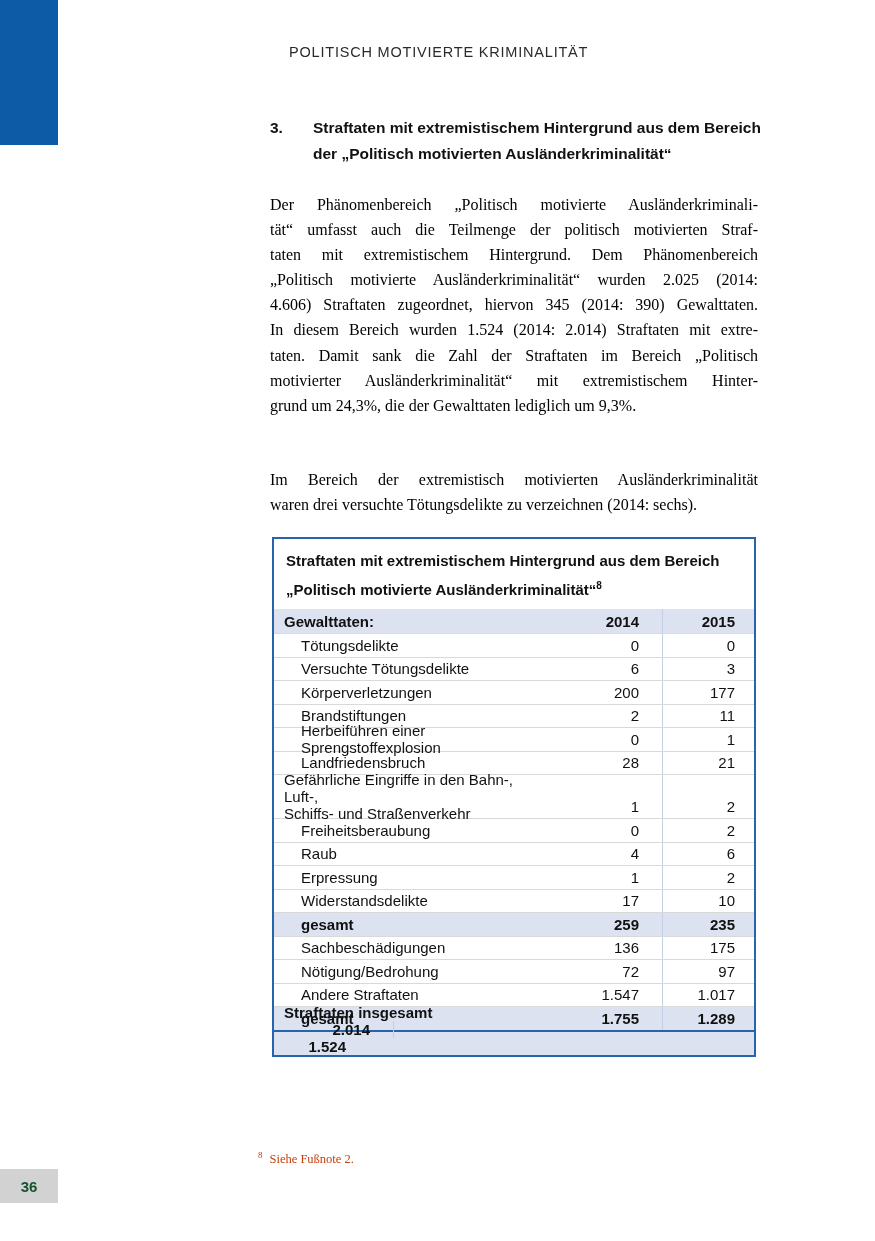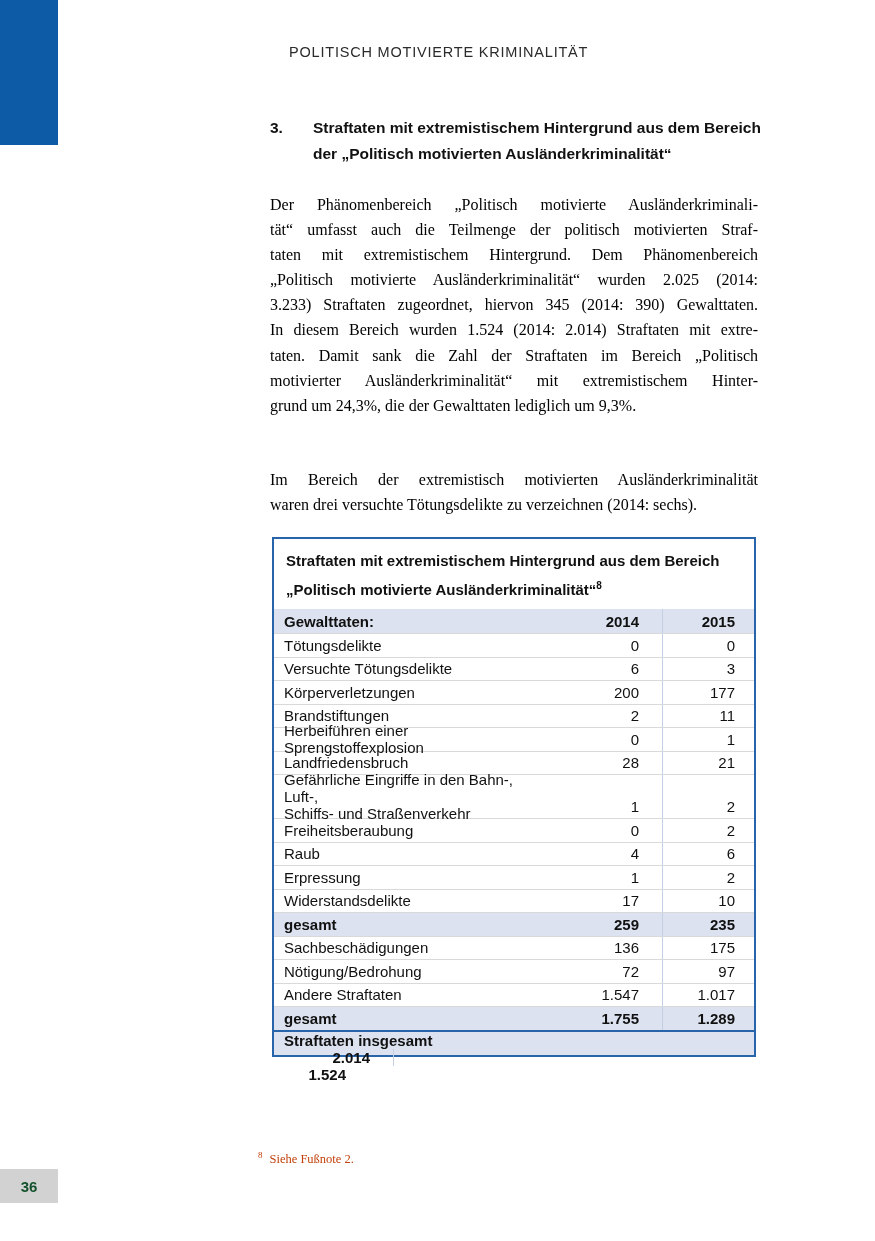--- a/index.html
+++ b/index.html
@@ -39,23 +39,23 @@
   .table-box {
     position: absolute; left: 272px; top: 537px; width: 484px;
     border: 2px solid var(--table-border);
     background: #ffffff; font-size: 15px; color: #111;
   }
   .t-title {
     padding: 9px 14px 7px 12px;
     font-weight: bold; line-height: 25px; font-size: 15px;
   }
   .fnref { font-size: 10px; vertical-align: super; font-weight: bold; }
-  .trow { display: flex; align-items: stretch; }
+  .trow { display: flex; align-items: stretch; justify-content: flex-end; }
   .trow + .trow { border-top: 1px solid #d9d9d9; }
-  .trow.single { height: 23.5px; }
+  .trow.single { height: 23.5px; padding-left: 17px; }
   .trow.dbl { height: 44px; }
   .thead-row, .total-row { background: var(--lavender); font-weight: bold; }
   .thead-row { height: 24px !important; }
   .grand-row {
     background: var(--lavender); font-weight: bold;
     border-top: 2px solid var(--table-border) !important;
     height: 25px !important;
     flex-direction: column;
   }
   .c1 { flex: 1; padding-left: 10px; display: flex; flex-direction: column; justify-content: center; }
@@ -97,21 +97,21 @@
       <div>Straftaten mit extremistischem Hintergrund aus dem Bereich</div>
       <div>der „Politisch motivierten Ausländerkriminalität“</div>
     </div>
   </div>
 
   <div class="para" id="para1">
     <div class="bline j">Der Phänomenbereich „Politisch motivierte Ausländerkriminali-</div>
     <div class="bline j">tät“ umfasst auch die Teilmenge der politisch motivierten Straf-</div>
     <div class="bline j">taten mit extremistischem Hintergrund. Dem Phänomenbereich</div>
     <div class="bline j">„Politisch motivierte Ausländerkriminalität“ wurden 2.025 (2014:</div>
-    <div class="bline j">3.233) Straftaten zugeordnet, hiervon 345 (2014: 390) Gewalttaten.</div>
+    <div class="bline j">4.606) Straftaten zugeordnet, hiervon 345 (2014: 390) Gewalttaten.</div>
     <div class="bline j">In diesem Bereich wurden 1.524 (2014: 2.014) Straftaten mit extre-</div>
     <div class="bline j">taten. Damit sank die Zahl der Straftaten im Bereich „Politisch</div>
     <div class="bline j">motivierter Ausländerkriminalität“ mit extremistischem Hinter-</div>
     <div class="bline last">grund um 24,3%, die der Gewalttaten lediglich um 9,3%.</div>
   </div>
 
   <div class="para" id="para2">
     <div class="bline j">Im Bereich der extremistisch motivierten Ausländerkriminalität</div>
     <div class="bline last">waren drei versuchte Tötungsdelikte zu verzeichnen (2014: sechs).</div>
   </div>

